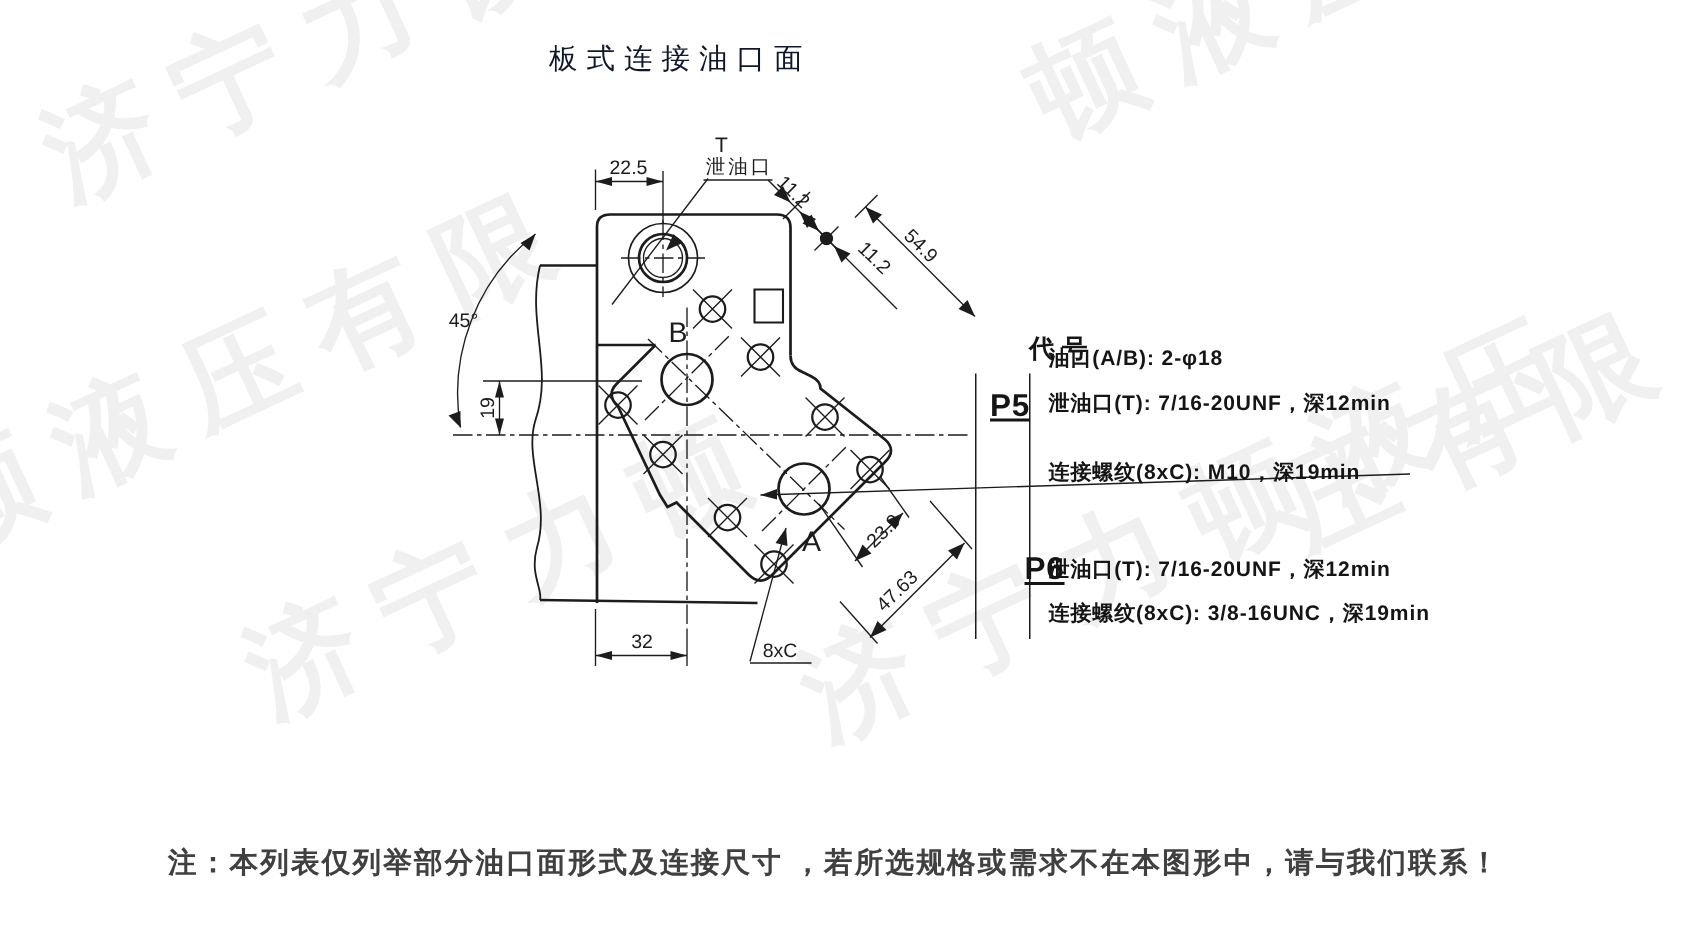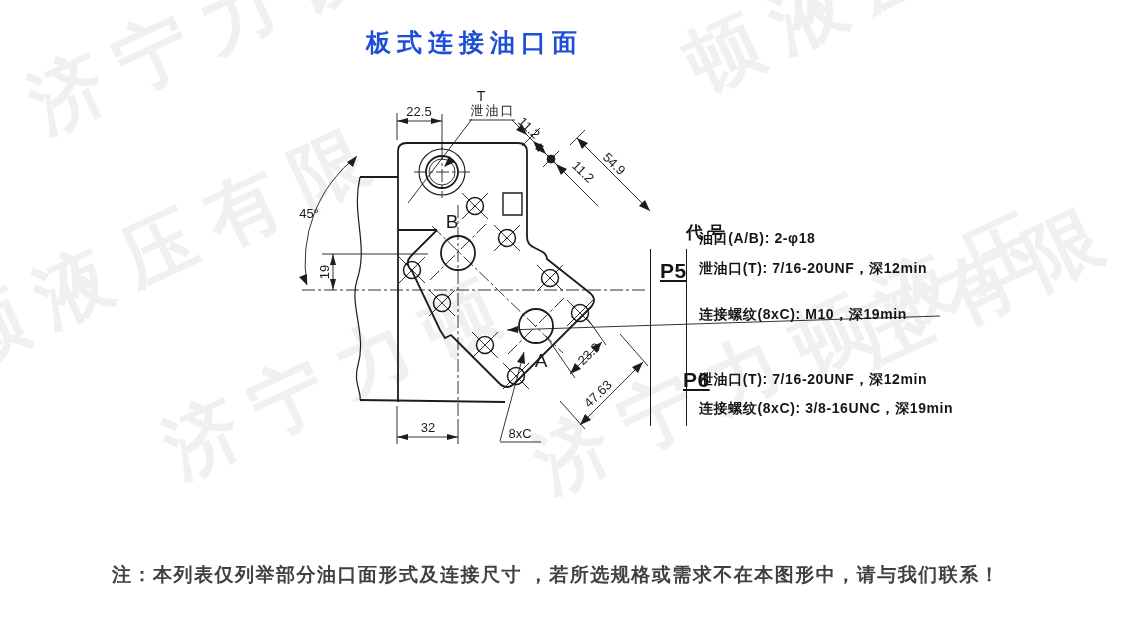--- a/index.html
+++ b/index.html
@@ -1,22 +1,22 @@
 <!DOCTYPE html>
 <html><head>
 <meta charset="utf-8">
 <style>
   html,body{margin:0;padding:0;background:#fff;}
   #stage{position:relative;width:1122px;height:618px;background:#fff;overflow:hidden;
          font-family:"Liberation Sans","DejaVu Sans",sans-serif;color:#1c1c1c;}
   .wm{position:absolute;white-space:nowrap;font-weight:bold;font-size:74px;
       letter-spacing:20px;color:#f0f0f0;transform:rotate(-25deg);transform-origin:left center;
       user-select:none;pointer-events:none;z-index:0;}
-  .title{position:absolute;left:366px;top:26px;font-size:25px;font-weight:700;
-         letter-spacing:6px;color:#1d4ed8;z-index:3;}
+  .title{position:absolute;left:366px;top:26px;font-size:19px;font-weight:400;
+         letter-spacing:6px;color:#0f172a;z-index:3;}
   .note{position:absolute;left:112px;top:562px;font-size:19px;font-weight:700;
         letter-spacing:1.5px;color:#404040;z-index:3;white-space:nowrap;}
   svg{position:absolute;left:0;top:0;z-index:2;}
   .tbl-txt{position:absolute;z-index:3;font-weight:600;color:#151515;white-space:nowrap;}
   .tbl-head{font-size:17px;letter-spacing:5px;margin-left:39px;}
   .tbl-code{font-size:21px;letter-spacing:0.5px;text-decoration:underline;}
   .tbl-spec{font-size:14px;letter-spacing:0.6px;}
   .dimtxt{font-size:13px;fill:#1c1c1c;font-weight:400;}
   .porttxt{font-size:19px;fill:#1c1c1c;}
   .cjk{letter-spacing:2px;}

